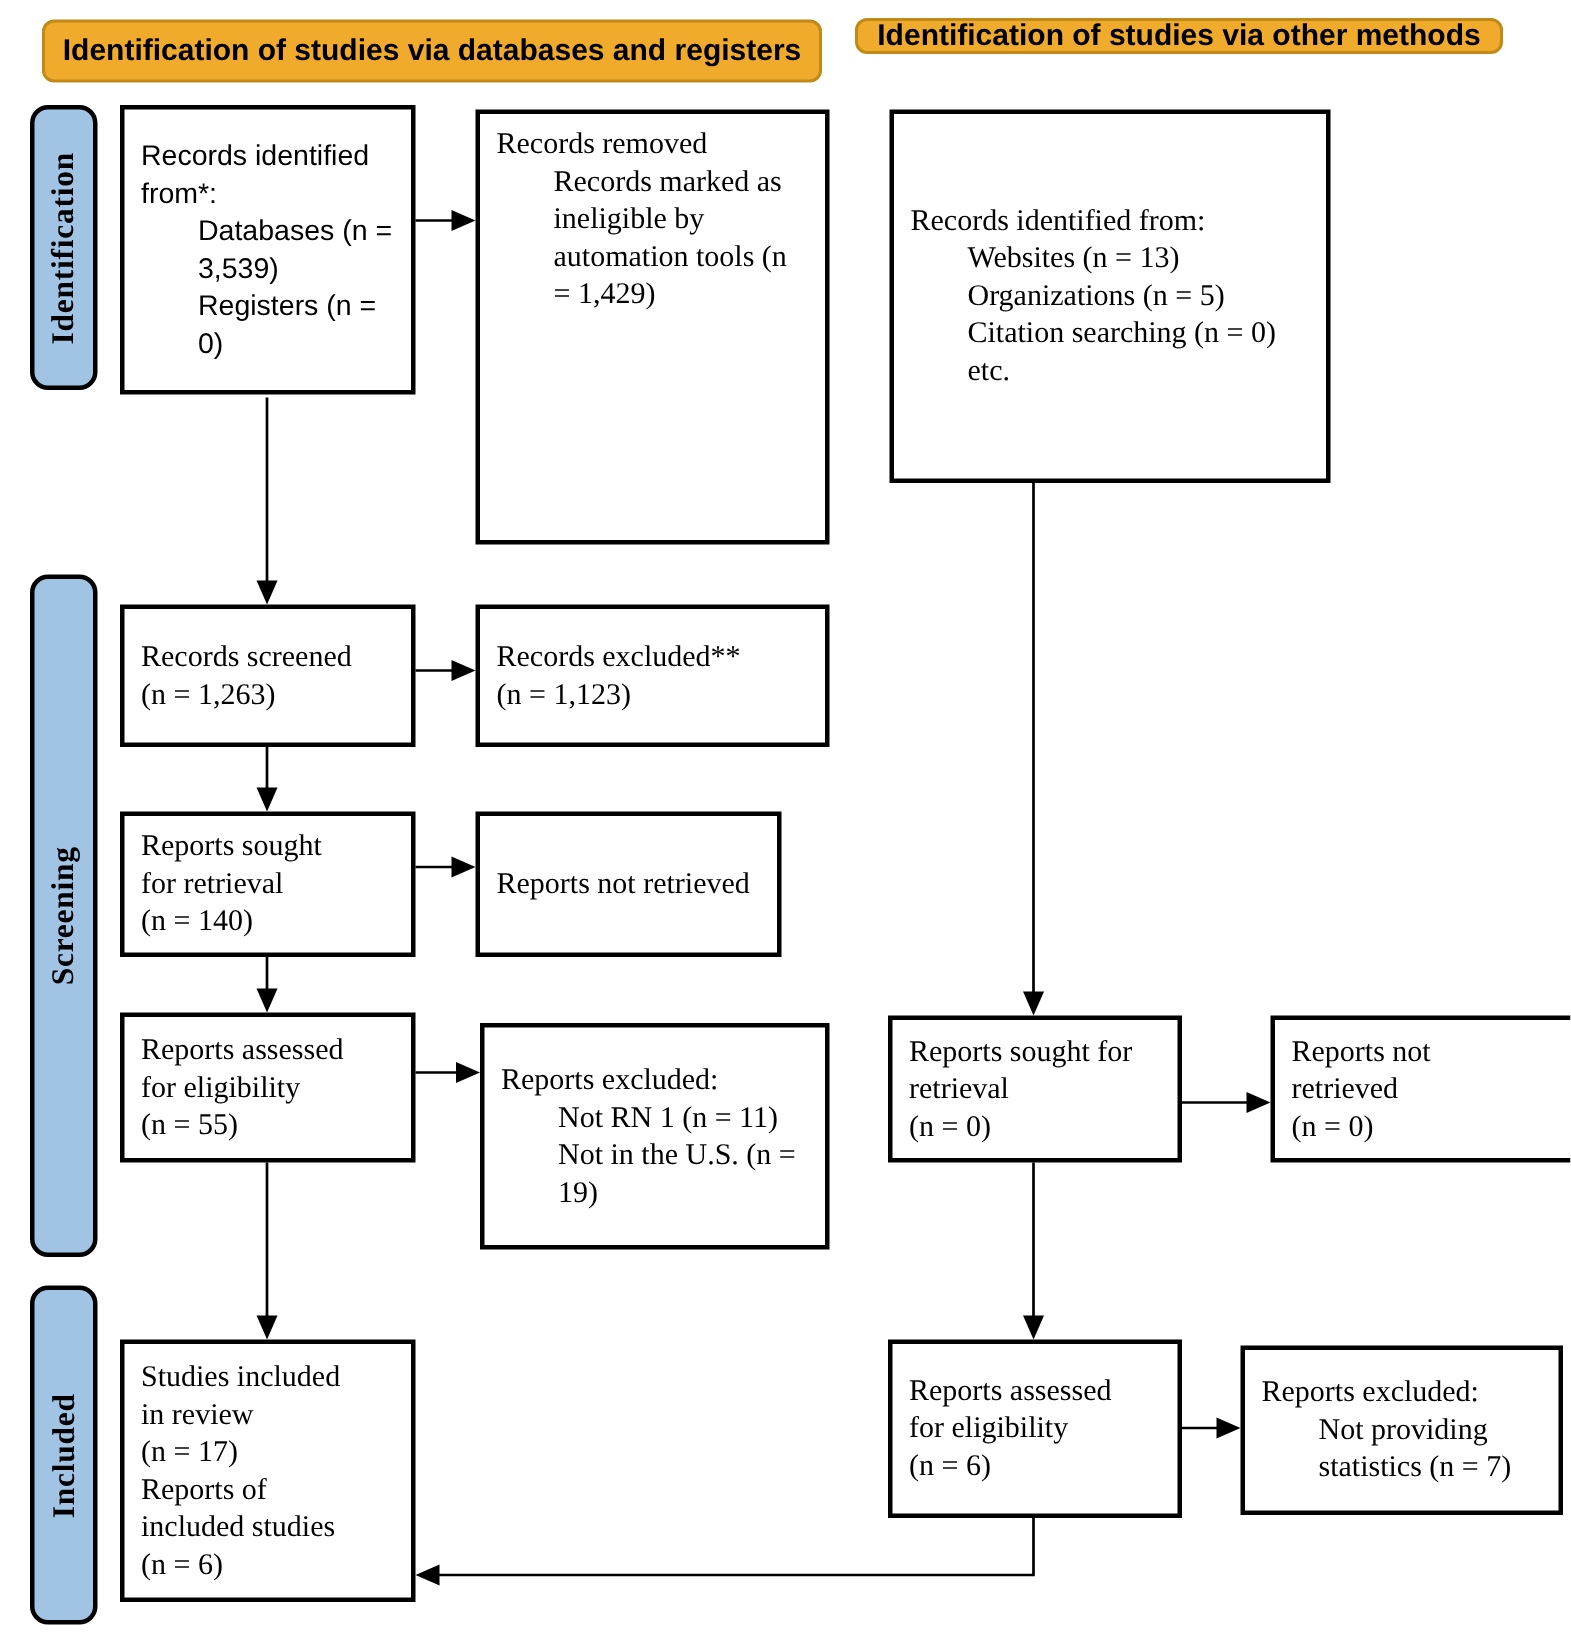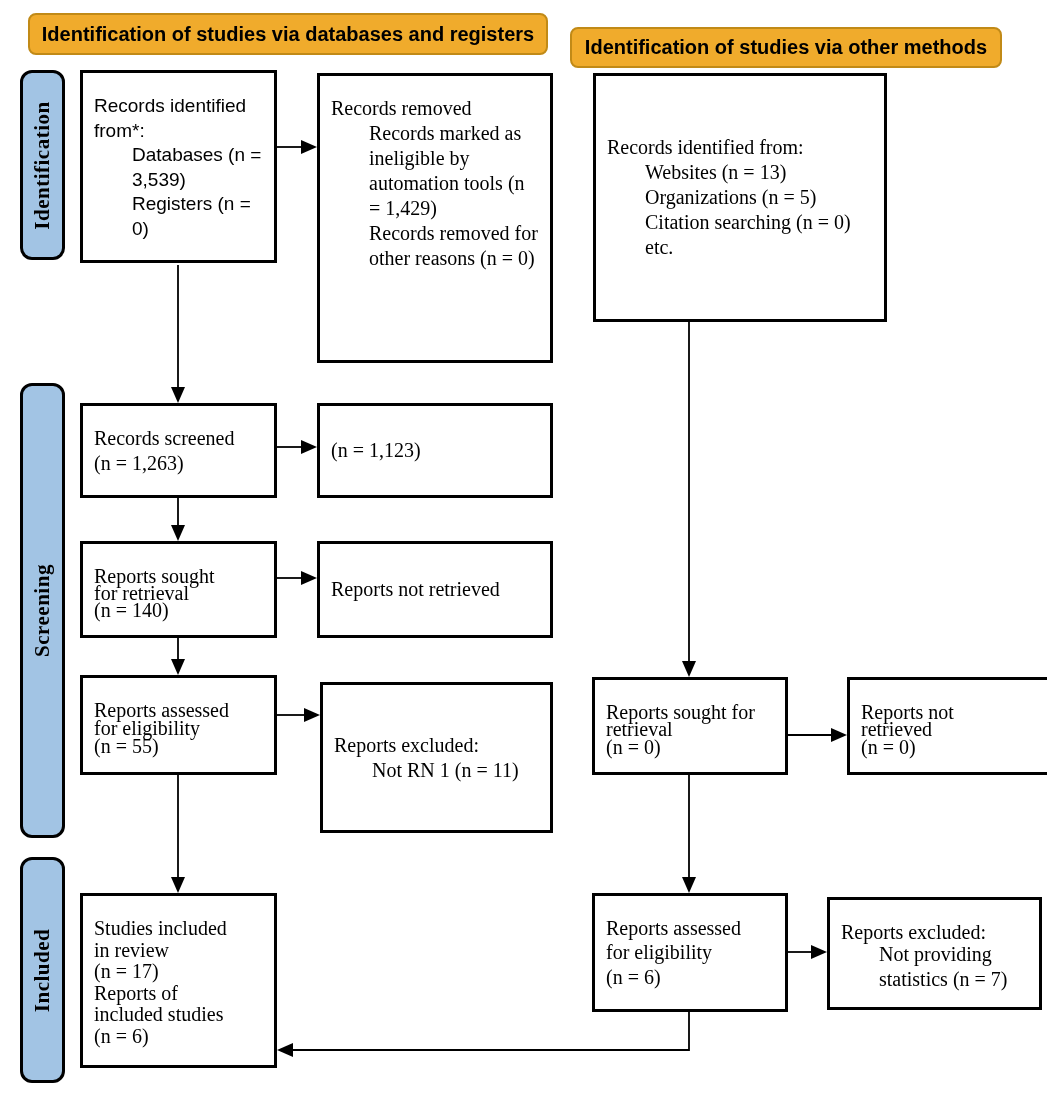--- a/index.html
+++ b/index.html
@@ -57,21 +57,21 @@
     letter-spacing: 0.5px;
   }
   .box {
     position: absolute;
     box-sizing: border-box;
     background: #ffffff;
     border: 3px solid #000000;
     display: flex;
     flex-direction: column;
     justify-content: center;
-    padding: 20px 11px;
+    padding: 8px 11px;
     font-size: 20px;
     line-height: 25px;
   }
   .box.sans {
     font-family: "Liberation Sans", sans-serif;
     font-size: 19px;
   }
   .indent {
     padding-left: 38px;
   }
@@ -79,21 +79,21 @@
   em { font-style: italic; }
 </style>
 </head>
 <body>
 
 <div class="canvas">
 
   <div class="hdr" style="left:28px; top:13px; width:520px; height:42px;">
     <span>Identification of studies via databases and registers</span>
   </div>
-  <div class="hdr" style="left:570px; top:27px; width:432px; height:41px;">
+  <div class="hdr" style="left:570px; top:12px; width:432px; height:24px;">
     <span>Identification of studies via other methods</span>
   </div>
 
   <div class="band" style="left:20px; top:70px; width:45px; height:190px;">
     <span>Identification</span>
   </div>
   <div class="band" style="left:20px; top:383px; width:45px; height:455px;">
     <span>Screening</span>
   </div>
   <div class="band" style="left:20px; top:857px; width:45px; height:226px;">
@@ -102,51 +102,52 @@
 
   <div class="box sans" style="left:80px; top:70px; width:197px; height:193px;">
     <div class="line">Records identified from*:</div>
     <div class="indent">Databases (n = 3,539)</div>
     <div class="indent">Registers (n = 0)</div>
   </div>
 
   <div class="box" style="left:317px; top:73px; width:236px; height:290px; justify-content:flex-start;">
     <div class="line">Records removed</div>
     <div class="indent">Records marked as ineligible by automation tools (n = 1,429)</div>
-    <div class="indent">Records removed for other reasons (n = 0)</div>
   </div>
 
   <div class="box" style="left:80px; top:403px; width:197px; height:95px;">
     <div class="line">Records screened</div>
     <div class="line">(n = 1,263)</div>
   </div>
 
   <div class="box" style="left:317px; top:403px; width:236px; height:95px;">
+    <div class="line">Records excluded**</div>
     <div class="line">(n = 1,123)</div>
   </div>
 
   <div class="box" style="left:80px; top:541px; width:197px; height:97px;">
     <div class="line">Reports sought</div>
     <div class="line">for retrieval</div>
     <div class="line">(n = 140)</div>
   </div>
 
-  <div class="box" style="left:317px; top:541px; width:236px; height:97px;">
+  <div class="box" style="left:317px; top:541px; width:204px; height:97px;">
     <div class="line">Reports not retrieved</div>
   </div>
 
   <div class="box" style="left:80px; top:675px; width:197px; height:100px;">
     <div class="line">Reports assessed</div>
     <div class="line">for eligibility</div>
     <div class="line">(n = 55)</div>
   </div>
 
   <div class="box" style="left:320px; top:682px; width:233px; height:151px;">
     <div class="line">Reports excluded:</div>
     <div class="indent">Not RN 1 (n = 11)</div>
+    <div class="indent">Not in the U.S. (n = 19)</div>
   </div>
 
   <div class="box" style="left:80px; top:893px; width:197px; height:175px;">
     <div class="line">Studies included</div>
     <div class="line">in review</div>
     <div class="line">(n = 17)</div>
     <div class="line">Reports of</div>
     <div class="line">included studies</div>
     <div class="line">(n = 6)</div>
   </div>

